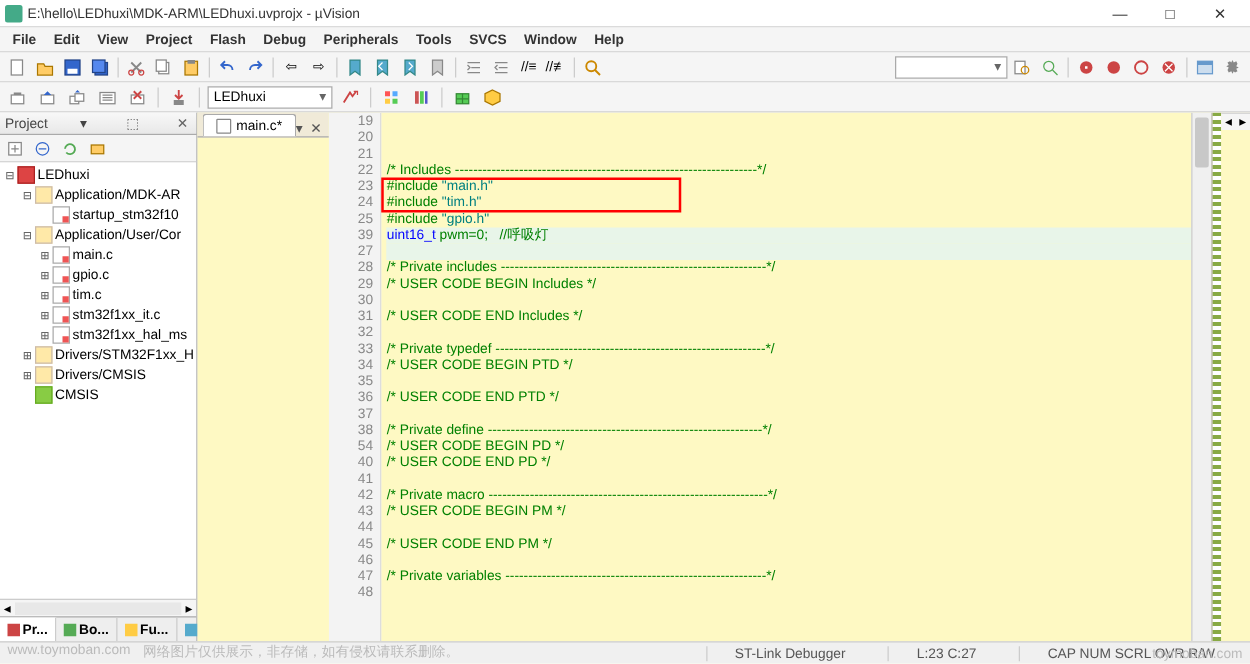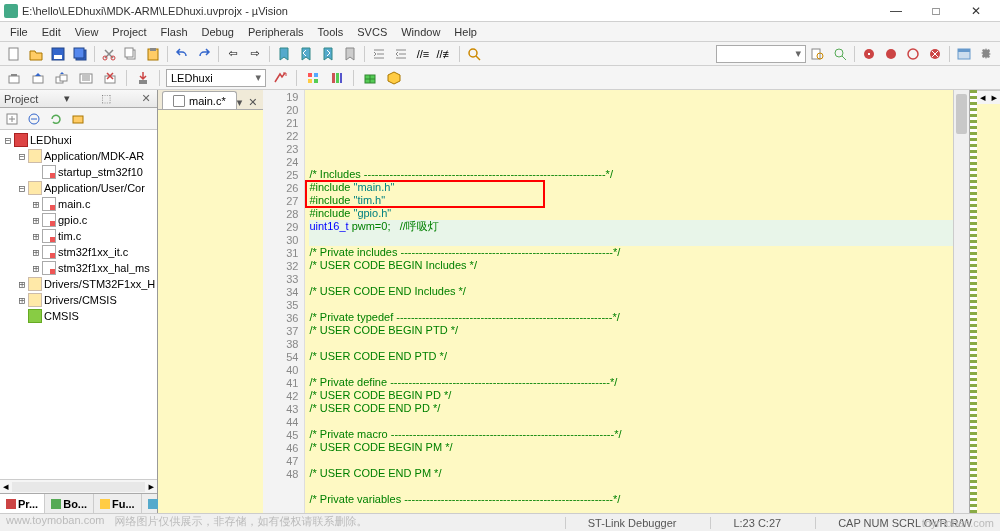--- a/index.html
+++ b/index.html
@@ -3,21 +3,21 @@
 <meta charset="utf-8">
 <style>
 * { margin: 0; padding: 0; box-sizing: border-box; font-family: "Segoe UI", Tahoma, sans-serif; font-size: 11px; }
 body { background: #fff; width: 1000px; height: 531px; overflow: hidden; position: relative; display: flex; flex-direction: column; }
 .titlebar { height: 22px; display: flex; align-items: center; padding: 0 4px; border-bottom: 1px solid #d0d0d0; background: #fff; }
 .titlebar .app-icon { width: 14px; height: 14px; background: #4a8; margin-right: 4px; border-radius: 2px; }
 .titlebar .title { flex: 1; font-size: 11px; color: #333; }
 .winbtns { display: flex; gap: 0; }
 .winbtn { width: 40px; height: 20px; display: flex; align-items: center; justify-content: center; color: #333; font-size: 12px; }
 .menubar { height: 20px; display: flex; align-items: center; padding: 0 4px; gap: 2px; background: #f5f5f5; border-bottom: 1px solid #d0d0d0; }
-.menubar span { padding: 2px 6px; color: #333; }
+.menubar span { padding: 2px 6px; color: #333; font-weight: bold; }
 .toolbar { height: 24px; display: flex; align-items: center; padding: 2px 4px; gap: 2px; background: #f5f5f5; border-bottom: 1px solid #d0d0d0; }
 .toolbar2 { height: 24px; display: flex; align-items: center; padding: 2px 4px; gap: 4px; background: #f5f5f5; border-bottom: 1px solid #d0d0d0; }
 .tbtn { width: 20px; height: 20px; display: flex; align-items: center; justify-content: center; border: 1px solid transparent; border-radius: 2px; }
 .tsep { width: 1px; height: 16px; background: #ccc; margin: 0 2px; }
 .target-sel { width: 100px; height: 18px; border: 1px solid #aaa; background: #fff; padding: 0 4px; display: flex; align-items: center; font-size: 11px; }
 .target-sel::after { content: "▾"; margin-left: auto; color: #666; }
 .flex1 { flex: 1; }
 .main-area { flex: 1; display: flex; overflow: hidden; }
 .project-panel { width: 158px; display: flex; flex-direction: column; border-right: 1px solid #999; background: #fff; }
 .panel-header { height: 18px; background: linear-gradient(#f8f8f8,#e8e8e8); border-bottom: 1px solid #aaa; display: flex; align-items: center; padding: 0 4px; font-size: 11px; color: #444; }
@@ -35,21 +35,21 @@
 .panel-tabs { height: 20px; display: flex; border-top: 1px solid #aaa; background: #eee; }
 .panel-tab { padding: 2px 6px; border-right: 1px solid #ccc; display: flex; align-items: center; gap: 2px; font-size: 10px; font-weight: bold; }
 .panel-tab.active { background: #fff; }
 .edit-area { flex: 1; display: flex; background: #fef9c3; position: relative; }
 .edit-tabs { height: 20px; display: flex; align-items: flex-end; background: #f0ead8; border-bottom: 1px solid #aaa; padding-left: 4px; }
 .edit-tab { height: 18px; padding: 2px 10px; background: #fff; border: 1px solid #aaa; border-bottom: none; border-radius: 3px 3px 0 0; display: flex; align-items: center; gap: 4px; font-size: 11px; }
 .edit-tab .dot { width: 12px; height: 12px; background: #fff; border: 1px solid #888; border-radius: 1px; }
 .edit-tabs .pin { margin-left: auto; margin-right: 6px; display: flex; gap: 6px; color: #555; }
 .code-scroll { flex: 1; overflow: hidden; display: flex; }
 .gutter { width: 42px; background: #f3f3f3; border-right: 1px solid #ddd; text-align: right; padding-right: 6px; font-family: Consolas, monospace; font-size: 11px; color: #888; line-height: 13px; padding-top: 1px; }
-.code { flex: 1; font-family: Consolas, monospace; font-size: 11px; line-height: 13px; white-space: pre; color: #008000; padding-top: 1px; padding-left: 4px; position: relative; margin-top: 38px; }
+.code { flex: 1; font-family: Consolas, monospace; font-size: 11px; line-height: 13px; white-space: pre; color: #008000; padding-top: 1px; padding-left: 4px; position: relative; }
 .code .line { height: 13px; }
 .code .kw { color: #0000ff; }
 .code .pp { color: #008000; }
 .code .str { color: #008080; }
 .code .com { color: #008000; }
 .hl-line { background: #e8f5e9; }
 .red-box { position: absolute; border: 2px solid red; pointer-events: none; }
 .vscroll { width: 16px; background: #f0f0f0; border-left: 1px solid #ccc; position: relative; }
 .vscroll .thumb { position: absolute; left: 2px; right: 2px; top: 4px; height: 40px; background: #c8c8c8; border-radius: 2px; }
 .edge-strip { width: 8px; background: repeating-linear-gradient(#8a4 0, #8a4 3px, #fff 3px, #fff 6px); border-left: 1px solid #aaa; }
@@ -449,21 +449,21 @@
     </div>
     <div class="code-scroll">
       <div class="gutter" id="gutter">
           <div>19</div>
           <div>20</div>
           <div>21</div>
           <div>22</div>
           <div>23</div>
           <div>24</div>
           <div>25</div>
-          <div>26</div>
+          <div>39</div>
           <div>27</div>
           <div>28</div>
           <div>29</div>
           <div>30</div>
           <div>31</div>
           <div>32</div>
           <div>33</div>
           <div>34</div>
           <div>35</div>
           <div>36</div>

